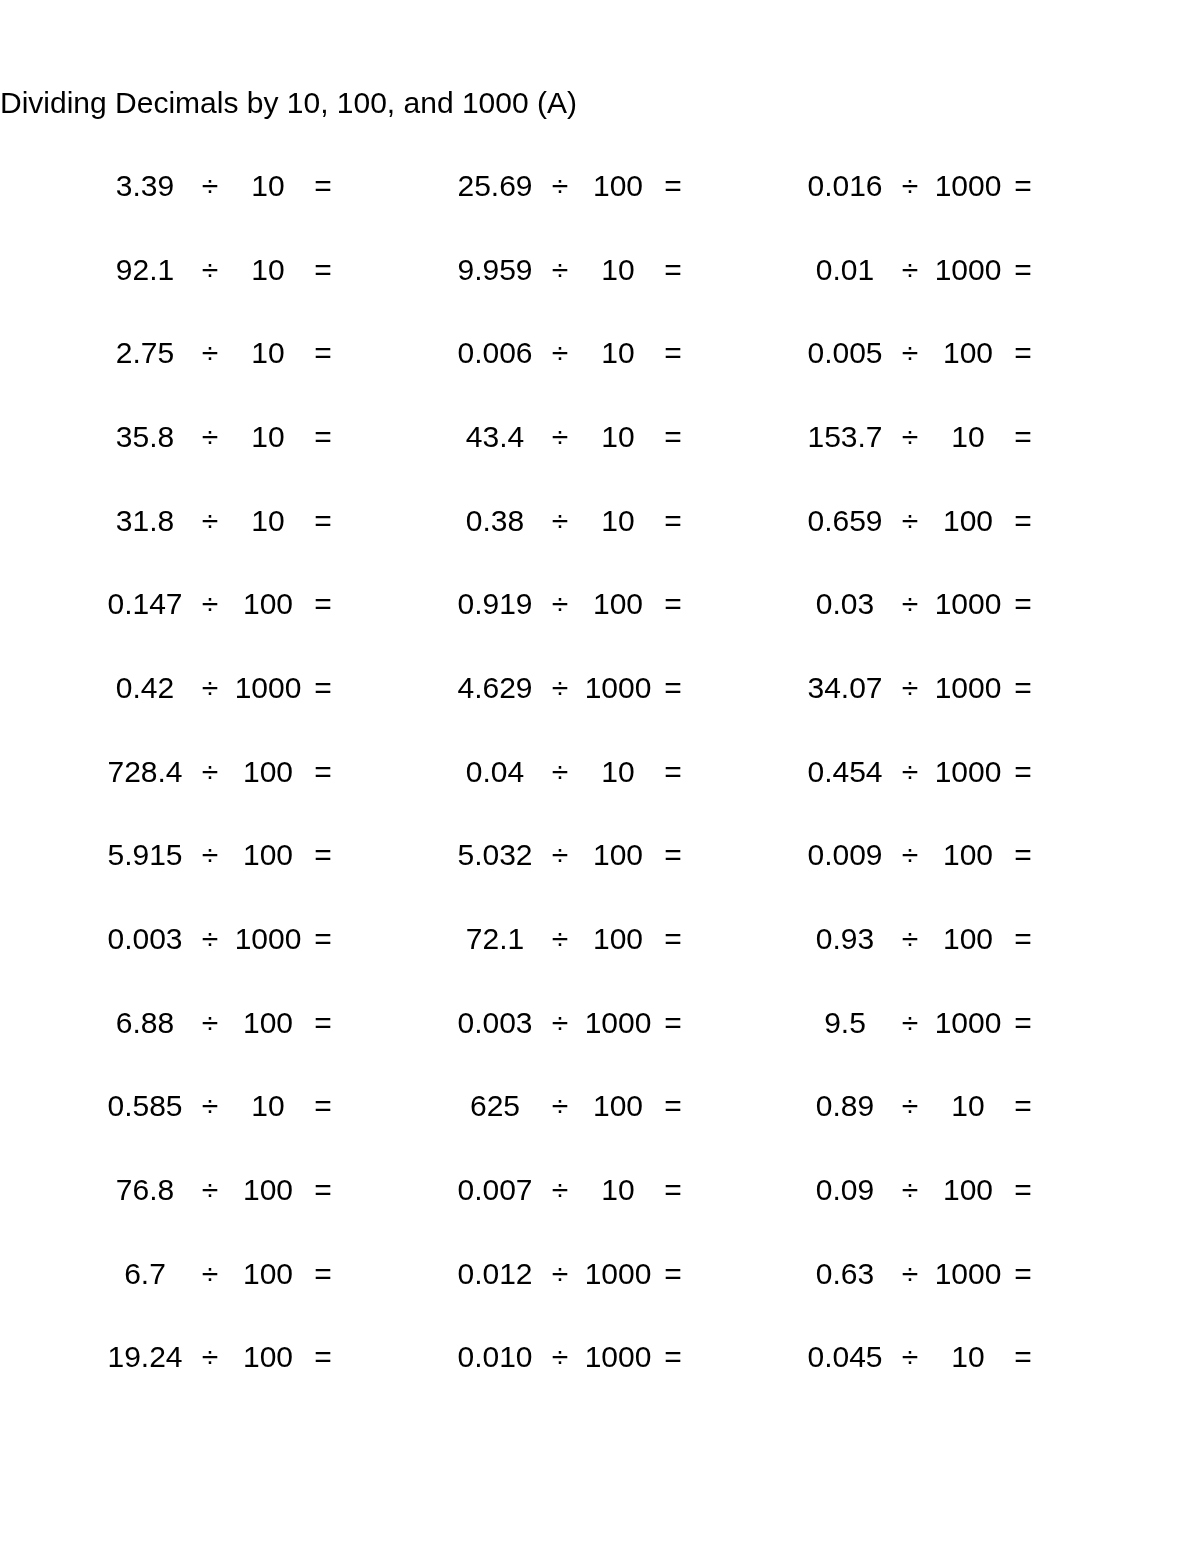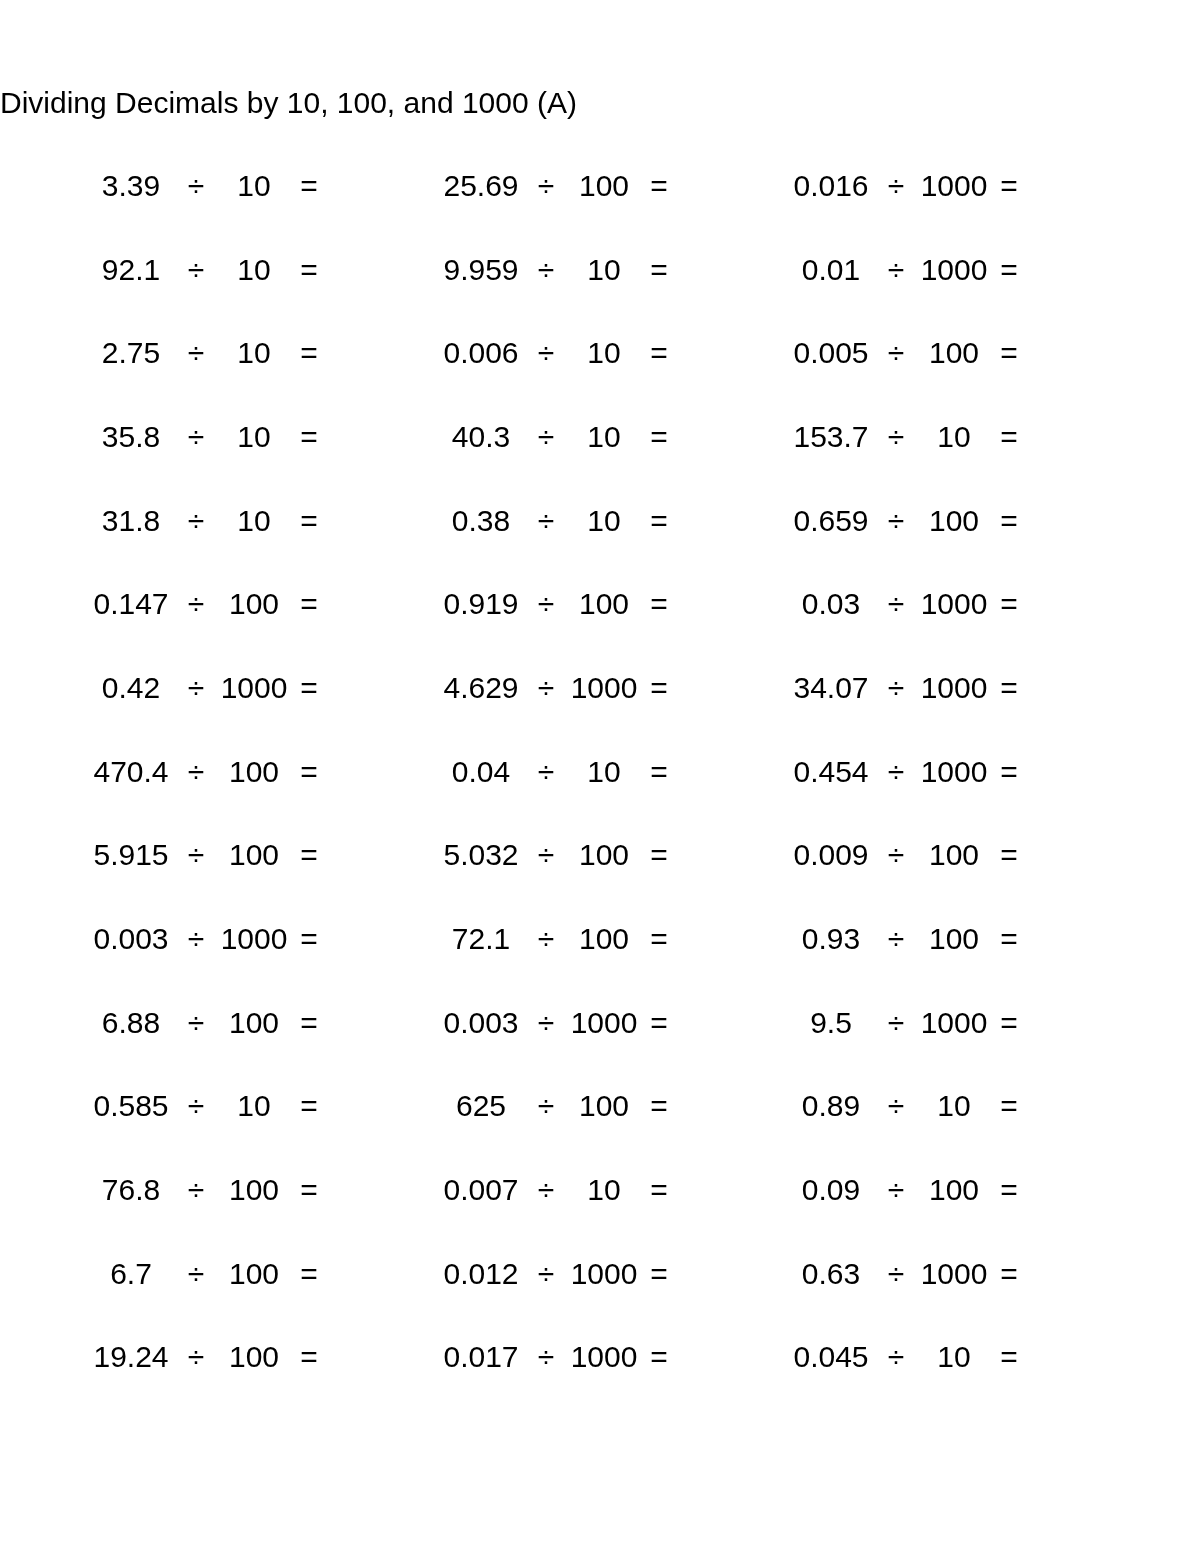--- a/index.html
+++ b/index.html
@@ -22,21 +22,21 @@
     width: 1200px;
     font-size: 30px;
     font-weight: 400;
     line-height: 1;
     margin: 0;
     letter-spacing: 0;
   }
   .sheet {
     position: absolute;
     top: 144px;
-    left: 90px;
+    left: 104px;
     display: grid;
     grid-template-columns: repeat(3, 350px);
     grid-auto-rows: 83.7px;
   }
   .problem {
     display: grid;
     grid-template-columns: 82px 48px 68px 42px 100px;
     align-items: center;
     font-size: 30px;
     line-height: 1;
@@ -130,21 +130,21 @@
 
   <div class="problem">
     <span class="dividend">35.8</span>
     <span class="op">÷</span>
     <span class="divisor">10</span>
     <span class="eq">=</span>
     <span class="answer"></span>
   </div>
 
   <div class="problem">
-    <span class="dividend">40.3</span>
+    <span class="dividend">43.4</span>
     <span class="op">÷</span>
     <span class="divisor">10</span>
     <span class="eq">=</span>
     <span class="answer"></span>
   </div>
 
   <div class="problem">
     <span class="dividend">153.7</span>
     <span class="op">÷</span>
     <span class="divisor">10</span>
@@ -218,21 +218,21 @@
 
   <div class="problem">
     <span class="dividend">34.07</span>
     <span class="op">÷</span>
     <span class="divisor">1000</span>
     <span class="eq">=</span>
     <span class="answer"></span>
   </div>
 
   <div class="problem">
-    <span class="dividend">470.4</span>
+    <span class="dividend">728.4</span>
     <span class="op">÷</span>
     <span class="divisor">100</span>
     <span class="eq">=</span>
     <span class="answer"></span>
   </div>
 
   <div class="problem">
     <span class="dividend">0.04</span>
     <span class="op">÷</span>
     <span class="divisor">10</span>
@@ -394,21 +394,21 @@
 
   <div class="problem">
     <span class="dividend">19.24</span>
     <span class="op">÷</span>
     <span class="divisor">100</span>
     <span class="eq">=</span>
     <span class="answer"></span>
   </div>
 
   <div class="problem">
-    <span class="dividend">0.017</span>
+    <span class="dividend">0.010</span>
     <span class="op">÷</span>
     <span class="divisor">1000</span>
     <span class="eq">=</span>
     <span class="answer"></span>
   </div>
 
   <div class="problem">
     <span class="dividend">0.045</span>
     <span class="op">÷</span>
     <span class="divisor">10</span>

